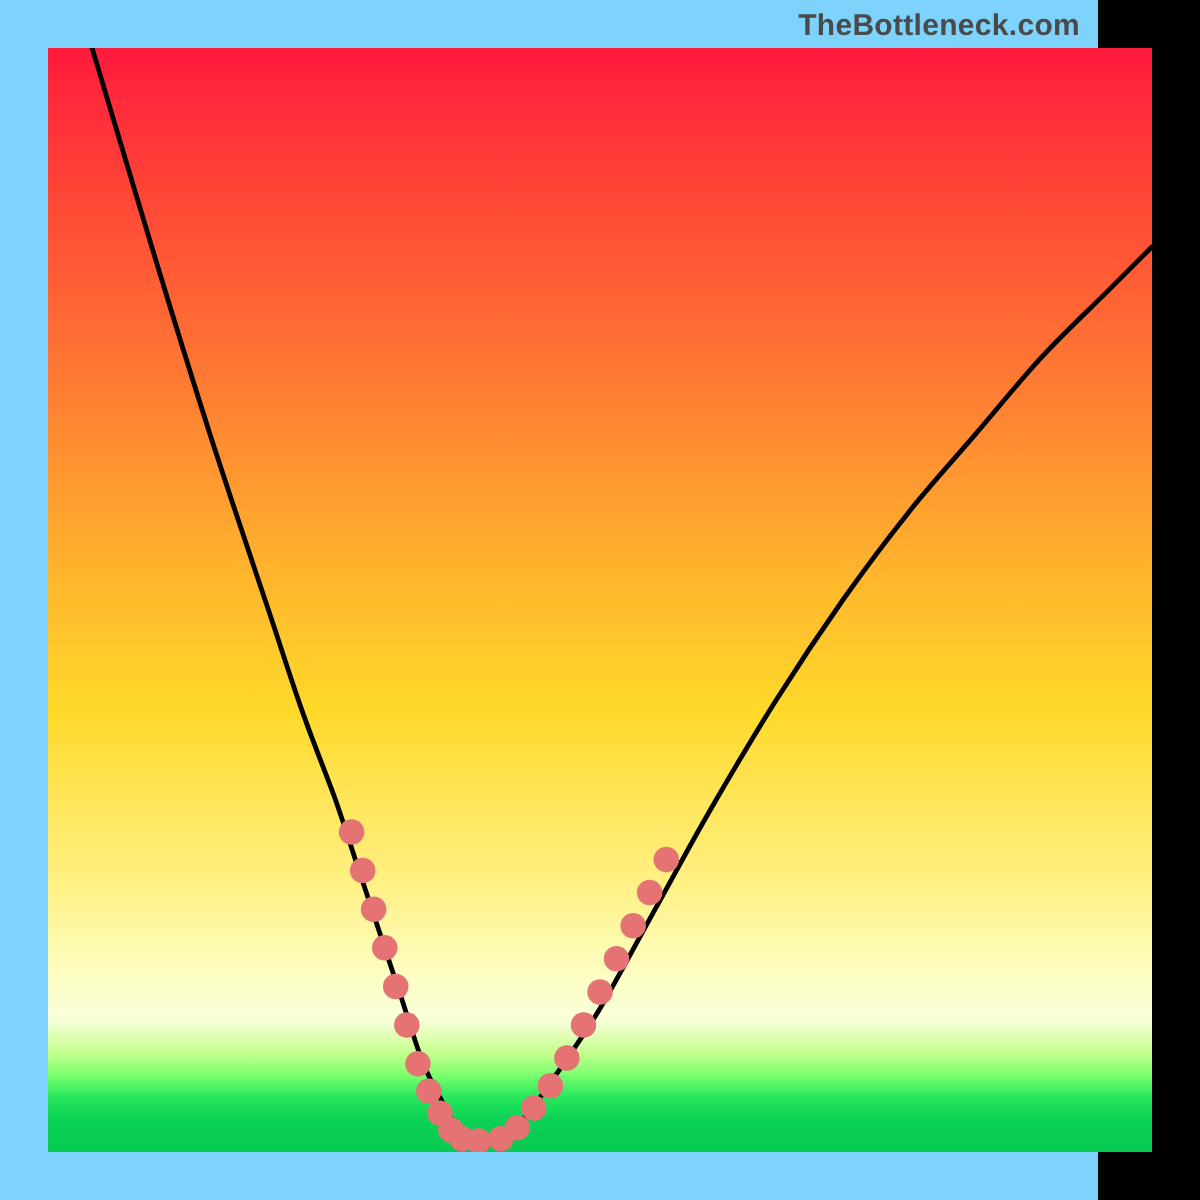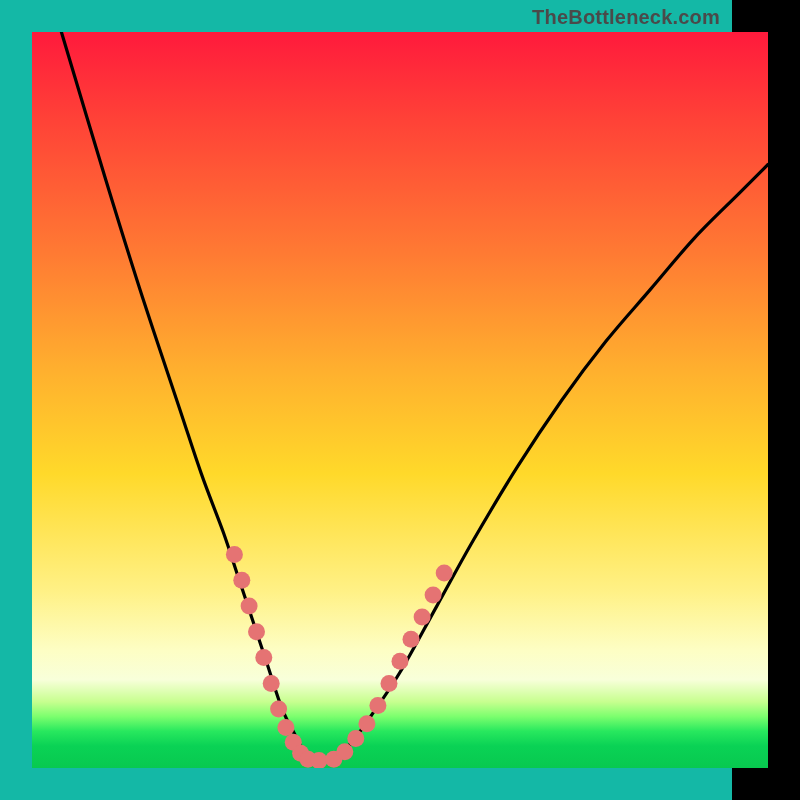--- a/index.html
+++ b/index.html
@@ -8,21 +8,21 @@
     width: 800px;
     height: 800px;
     background: #000;
     font-family: Arial, Helvetica, sans-serif;
     overflow: hidden;
   }
   .frame {
     position: absolute;
     left: 0; top: 0;
     width: 732px; height: 800px;
-    background: #14b8a6;
+    background: #7dd3fc;
   }
   .plot {
     position: absolute;
     left: 32px;
     top: 32px;
     width: 736px;
     height: 736px;
     
     background: linear-gradient(to bottom,
       #ff1a3c 0%,

